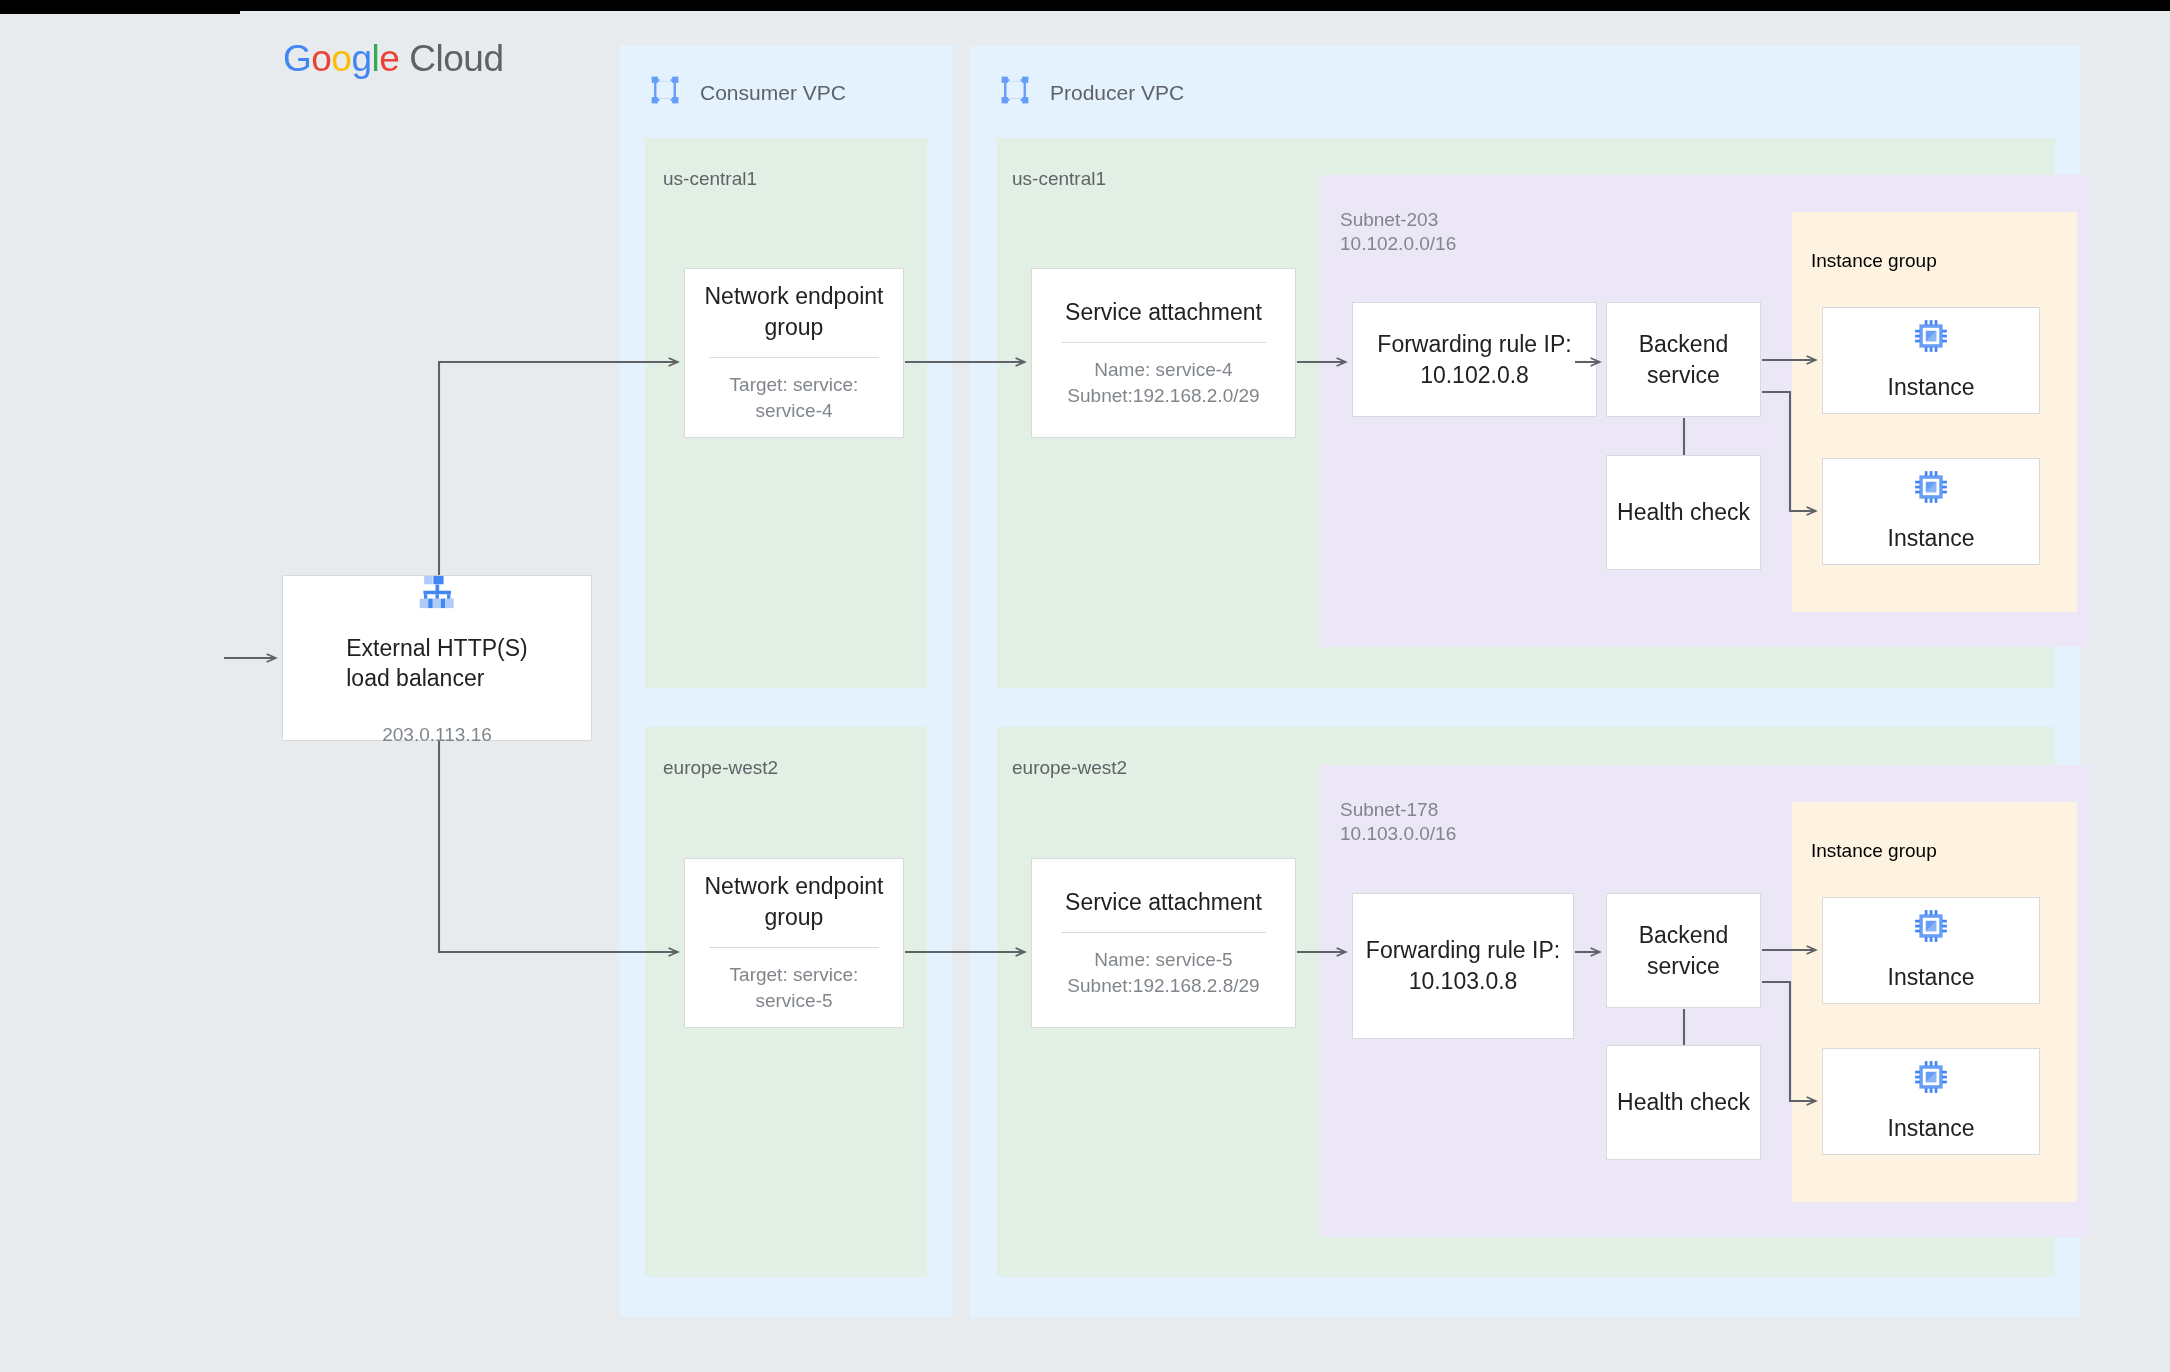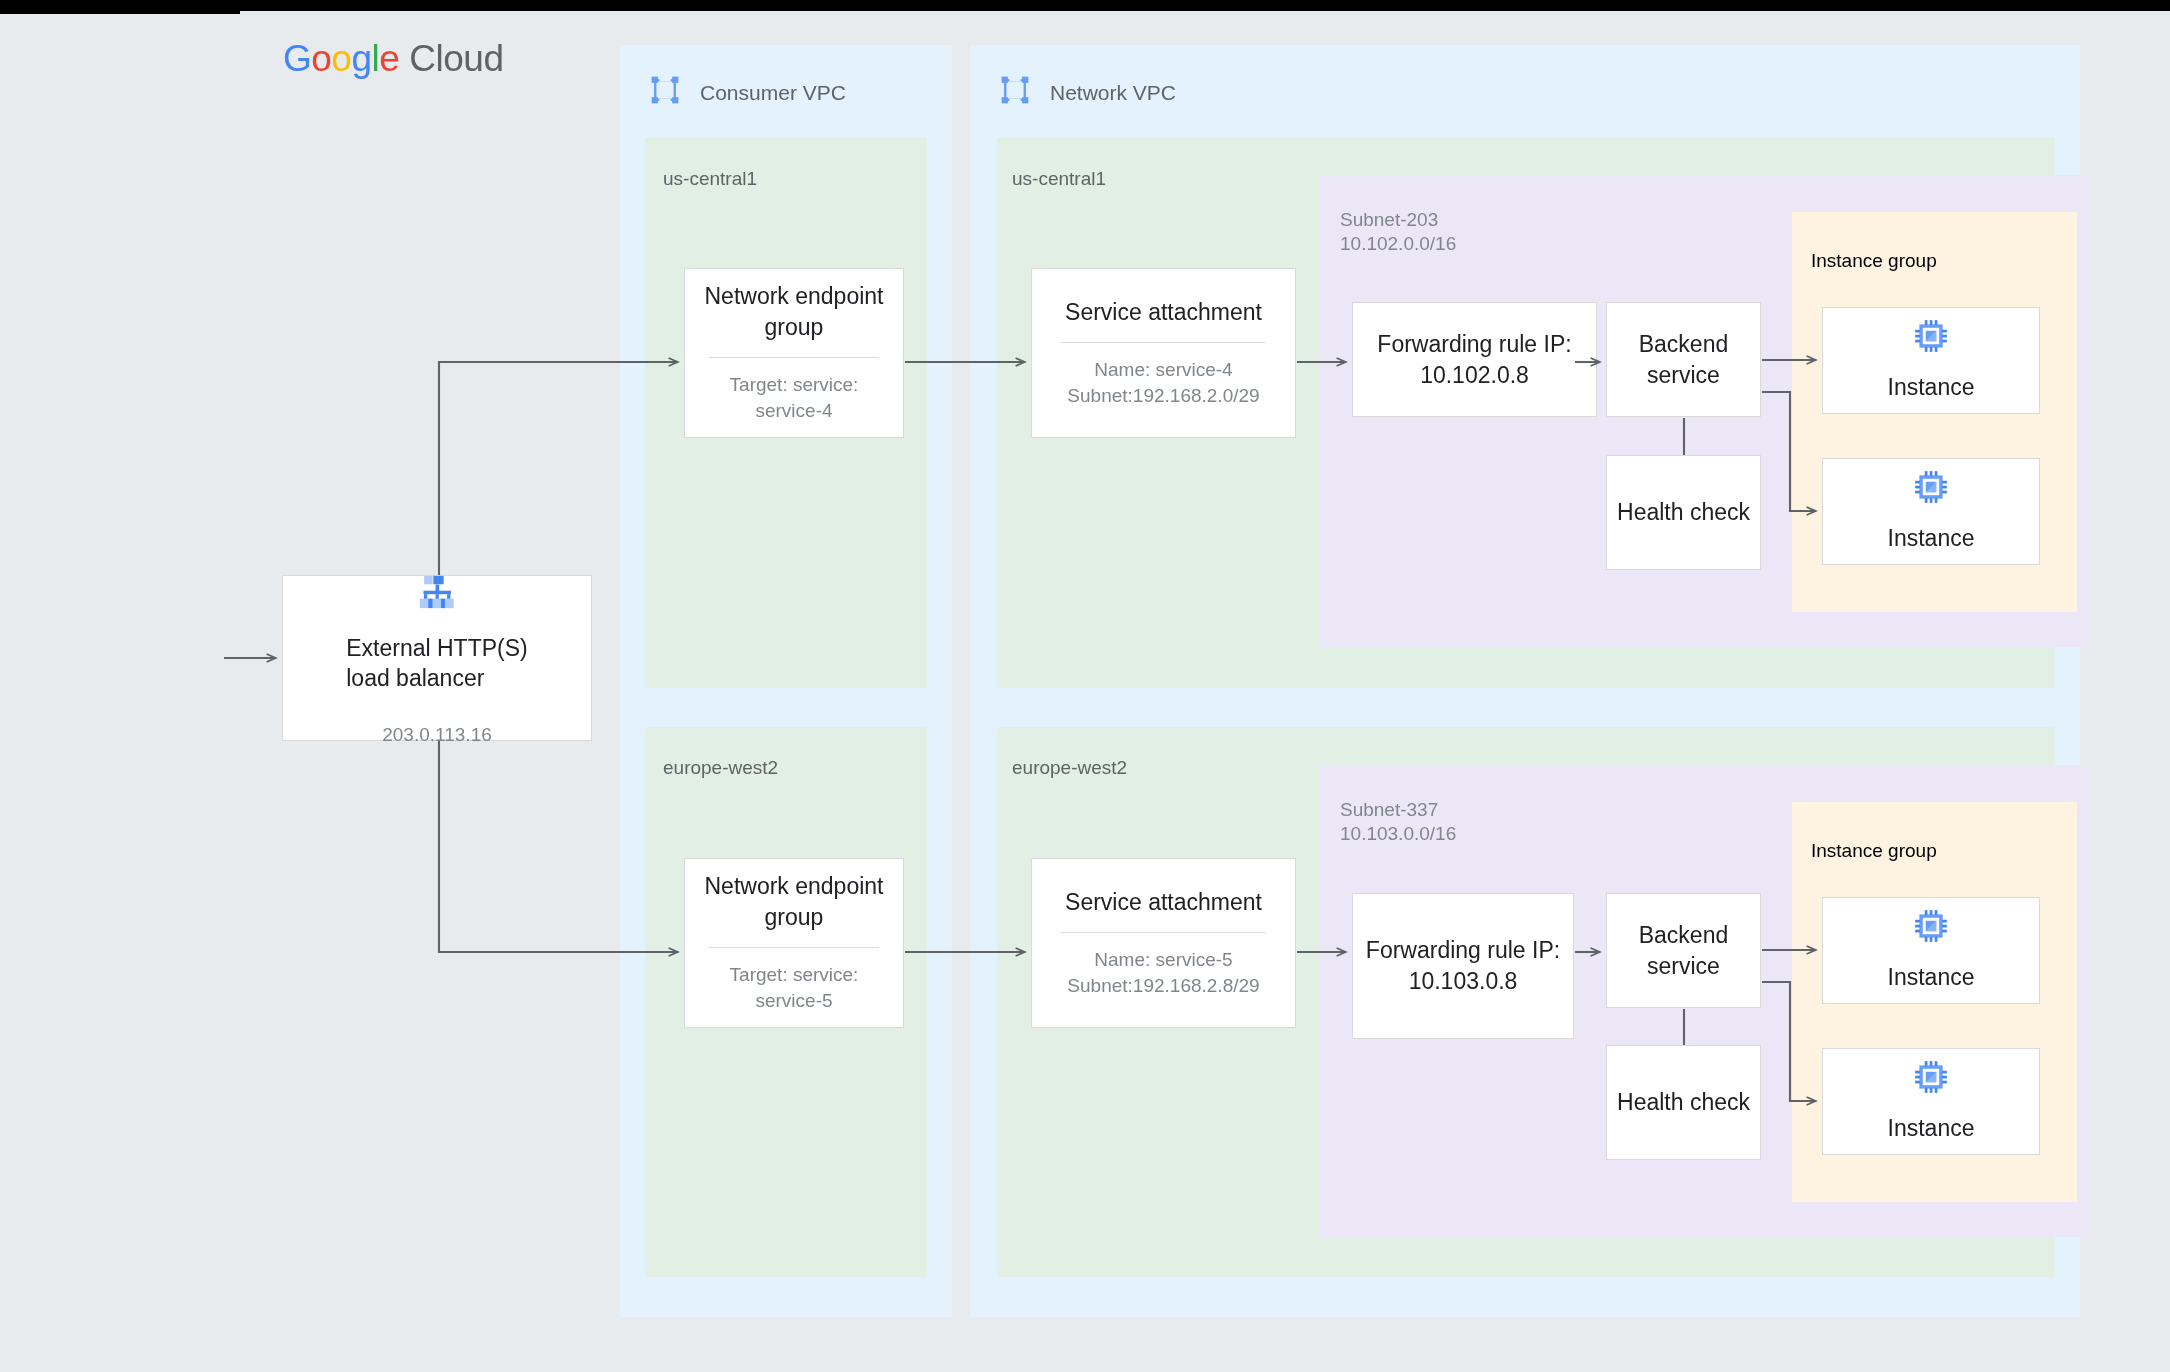--- a/index.html
+++ b/index.html
@@ -177,21 +177,21 @@
   <div class="vpc-header" style="left:1000px; top:75px;">
     <svg width="30" height="30" viewBox="0 0 24 24">
       <rect x="4.2" y="4.2" width="15.6" height="15.6" fill="none" stroke="#669df6" stroke-width="1.9"></rect>
       <rect x="1.3" y="1.3" width="5" height="5" fill="#669df6"></rect>
       <rect x="17.7" y="1.3" width="5" height="5" fill="#669df6"></rect>
       <rect x="1.3" y="17.7" width="5" height="5" fill="#669df6"></rect>
       <rect x="17.7" y="17.7" width="5" height="5" fill="#669df6"></rect>
       <rect x="7.5" y="1.0" width="9" height="4.2" fill="#e3f2fd"></rect>
       <rect x="7.5" y="18.8" width="9" height="4.2" fill="#e3f2fd"></rect>
     </svg>
-    <span class="vpc-title">Network VPC</span>
+    <span class="vpc-title">Producer VPC</span>
   </div>
 
   <div class="region" style="left:997px; top:138px; width:1058px; height:550px;"></div>
   <div class="region-label" style="left:1012px; top:168px;">us-central1</div>
 
   <div class="card" style="left:1031px; top:268px; width:265px; height:170px;">
     <div class="card-title">Service
 attachment</div>
     <div class="card-div"></div>
     <div class="card-sub">Name: service-4
@@ -271,21 +271,21 @@
 
   <div class="card" style="left:1031px; top:858px; width:265px; height:170px;">
     <div class="card-title">Service
 attachment</div>
     <div class="card-div"></div>
     <div class="card-sub">Name: service-5
 Subnet:192.168.2.8/29</div>
   </div>
 
   <div class="subnet" style="left:1320px; top:765px; width:770px; height:472px;"></div>
-  <div class="subnet-label" style="left:1340px; top:798px;">Subnet-337
+  <div class="subnet-label" style="left:1340px; top:798px;">Subnet-178
 10.103.0.0/16</div>
 
   <div class="card card-plain" style="left:1352px; top:893px; width:222px; height:146px;">
     <div class="card-title">Forwarding rule
 IP: 10.103.0.8</div>
   </div>
 
   <div class="card card-plain" style="left:1606px; top:893px; width:155px; height:115px;">
     <div class="card-title">Backend
 service</div>

